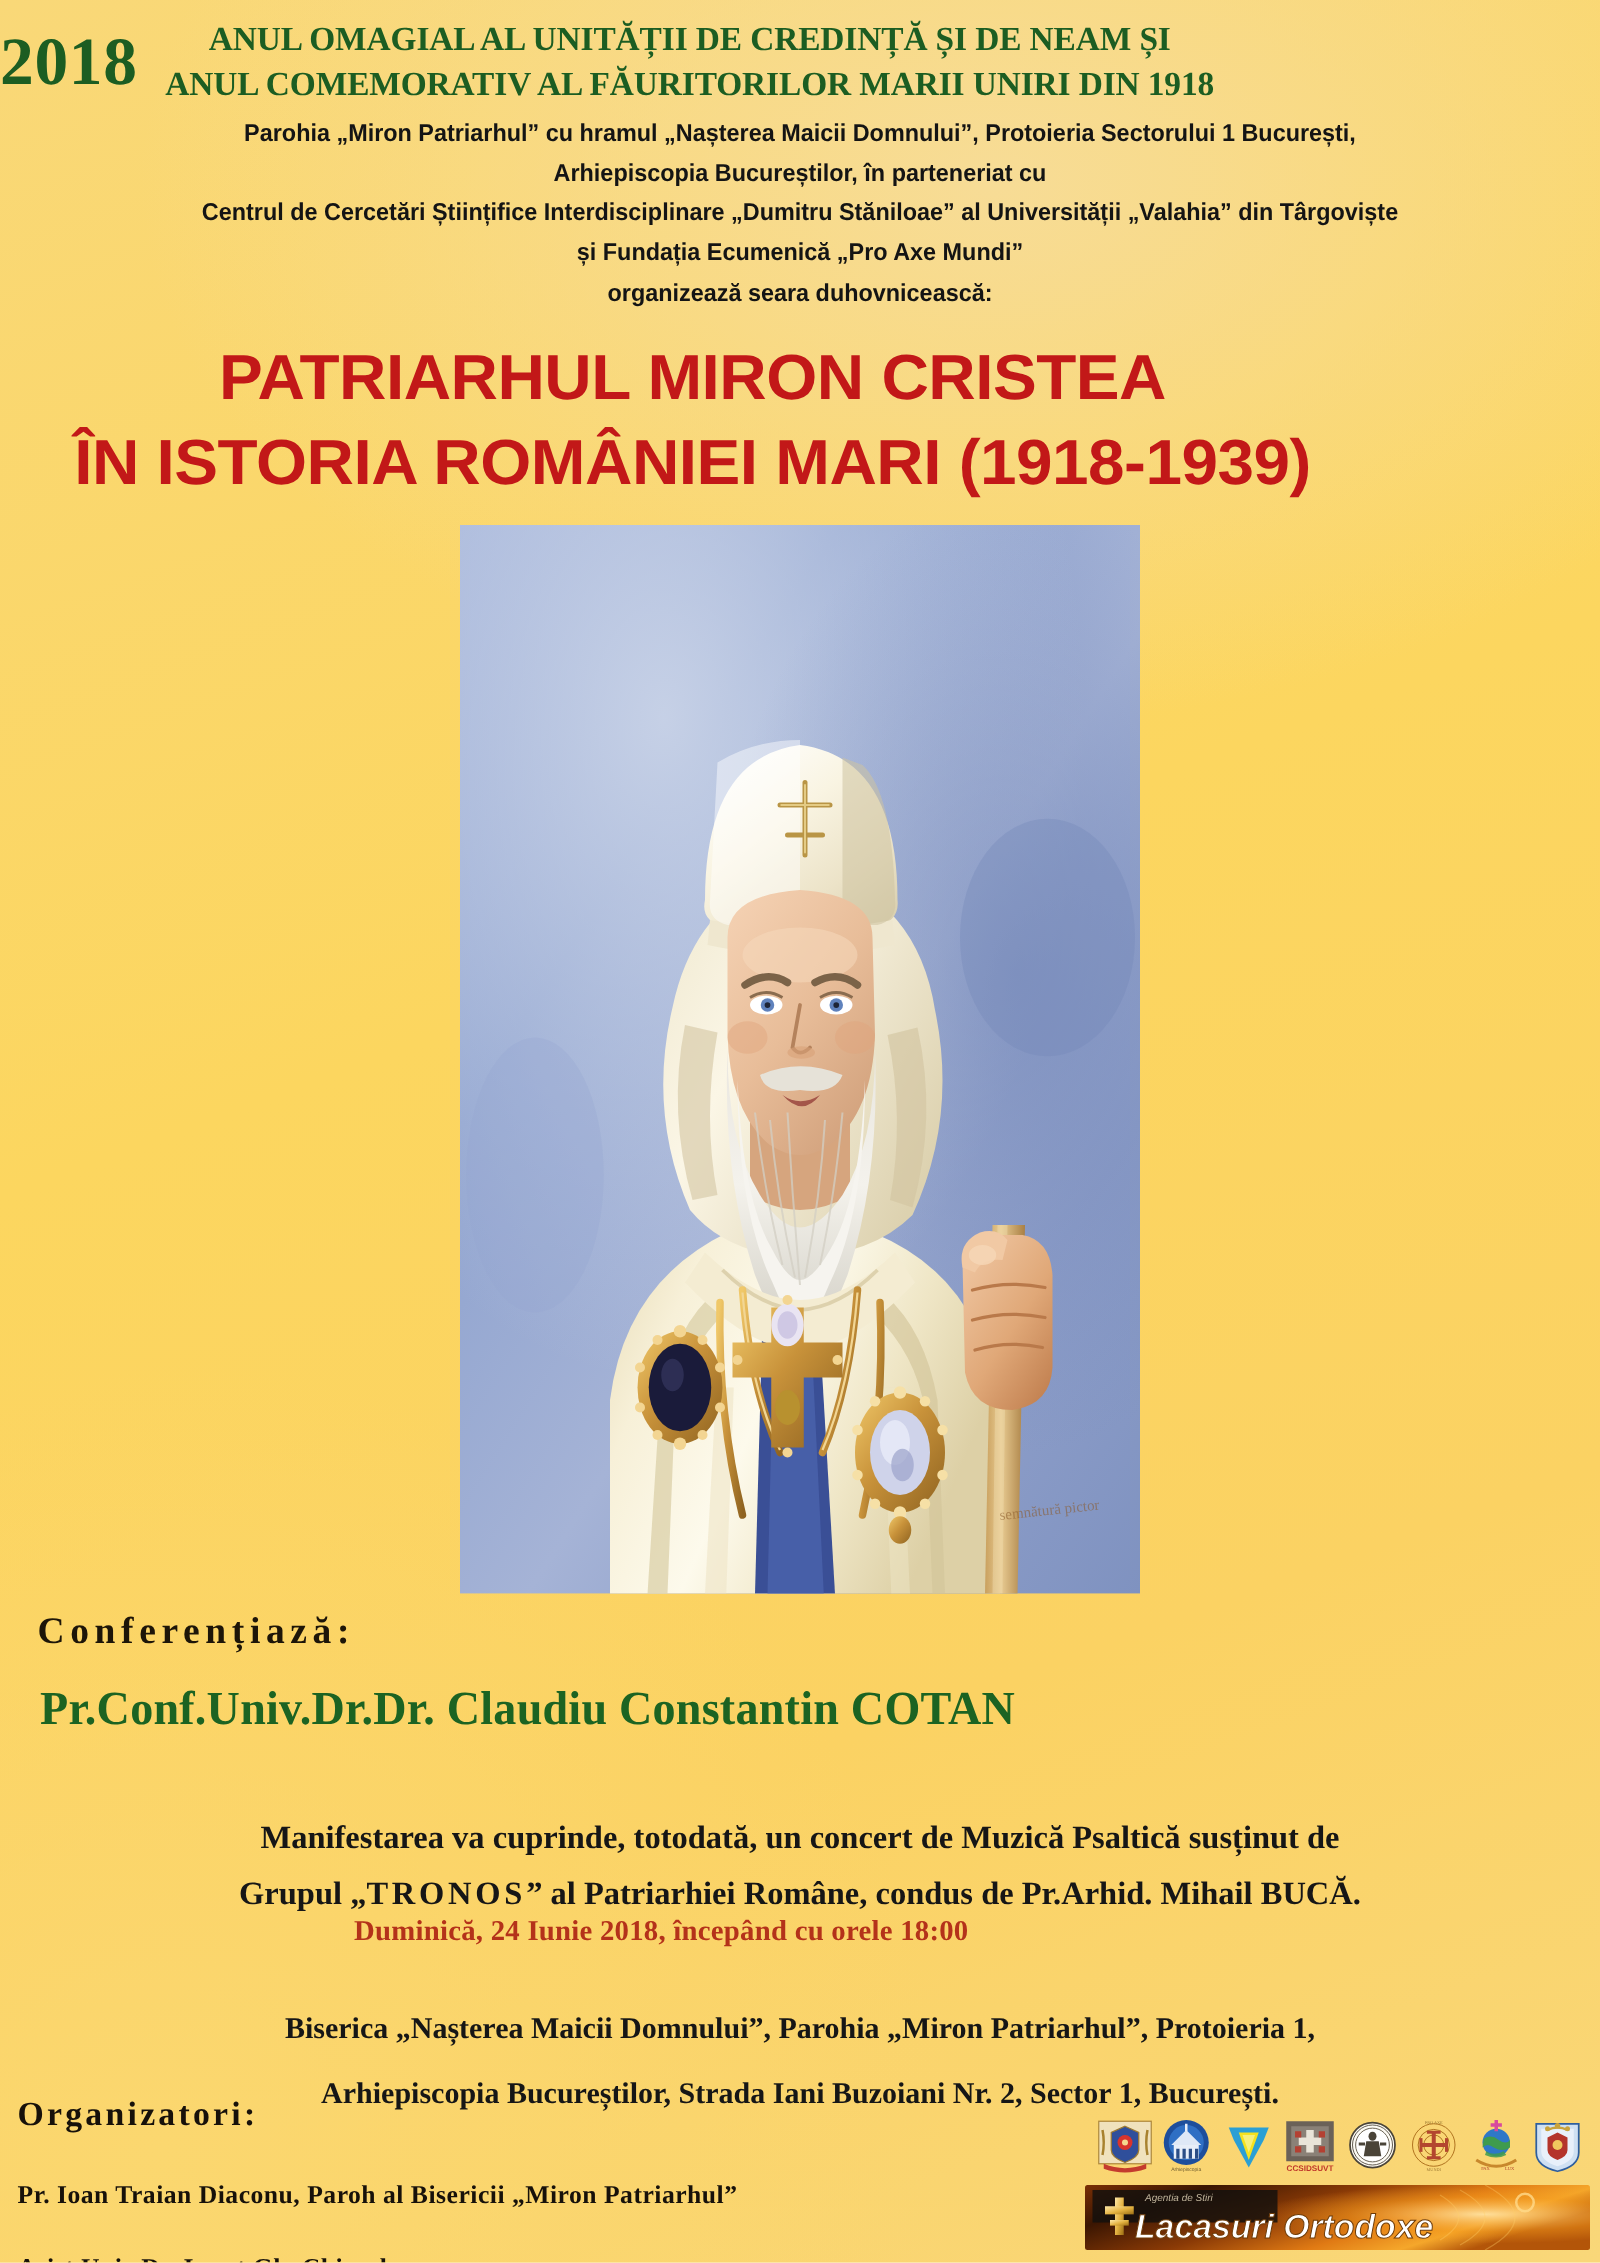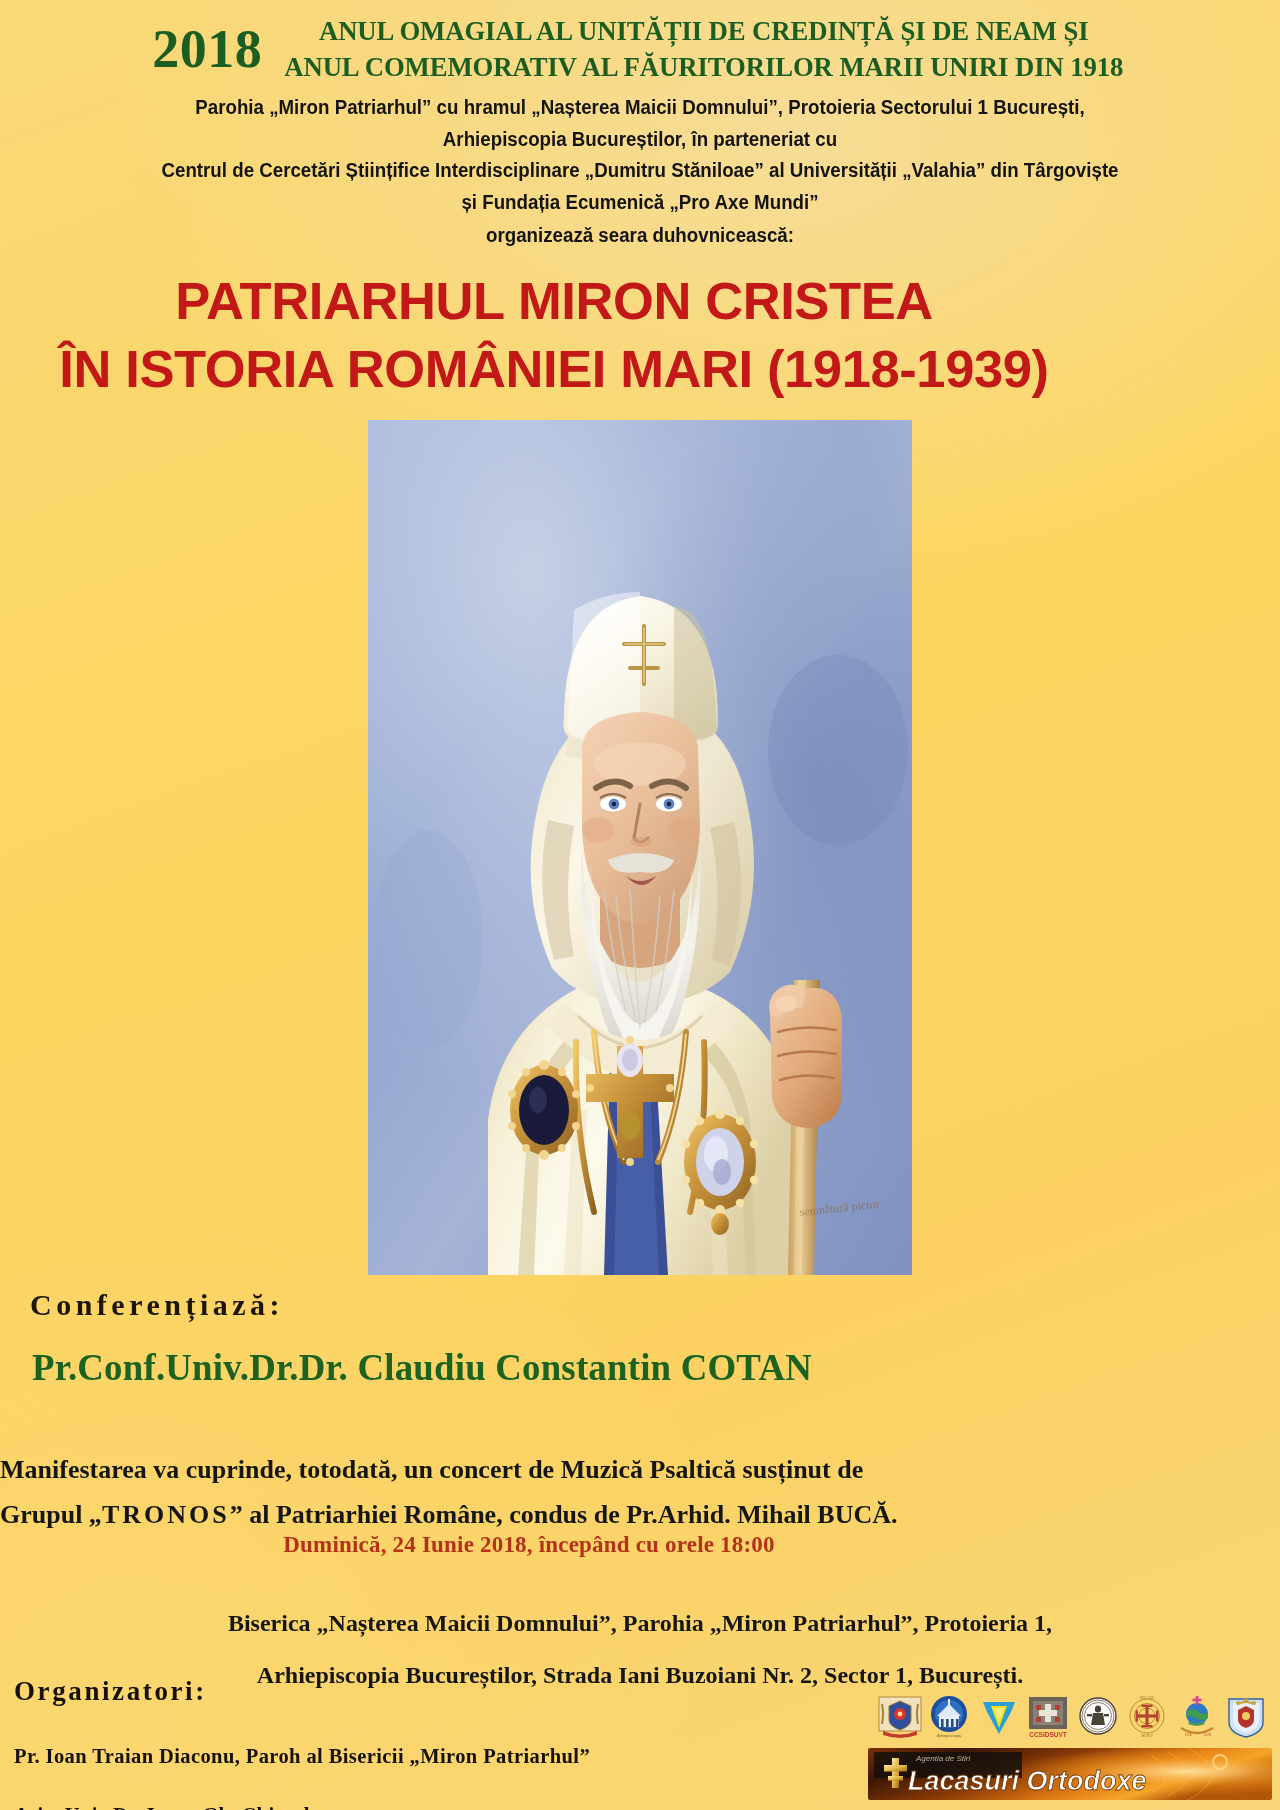--- a/index.html
+++ b/index.html
@@ -22,21 +22,21 @@
   }
 
   
   .header-row {
     position: absolute;
     top: 14px;
     left: 0;
     width: 1280px;
     display: flex;
     align-items: flex-start;
-    justify-content: center;
+    justify-content: flex-start;
     gap: 18px;
   }
   .year {
     color: #1c5d22;
     font-family: "Liberation Serif", "DejaVu Serif", serif;
     font-size: 54px;
     font-weight: 700;
     line-height: 1.02;
     letter-spacing: 0.5px;
     padding-top: 8px;
@@ -123,21 +123,21 @@
     transform: scaleX(0.97);
     transform-origin: left center;
   }
 
   
   .concert {
     position: absolute;
     top: 1448px;
     left: 0;
     width: 1280px;
-    text-align: left;
+    text-align: center;
     color: #161616;
     font-family: "Liberation Serif", "DejaVu Serif", serif;
     font-weight: 700;
     font-size: 26px;
     line-height: 1.72;
   }
   .concert div { white-space: nowrap; }
   .tronos-sp { letter-spacing: 3px; }
 
   

